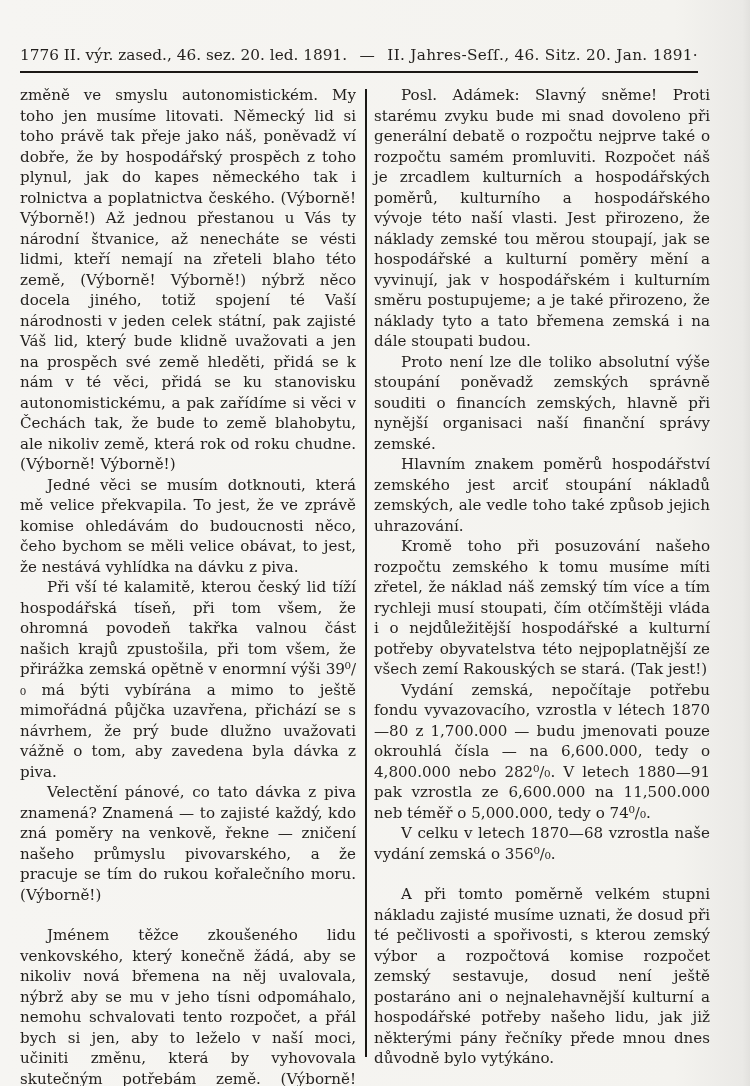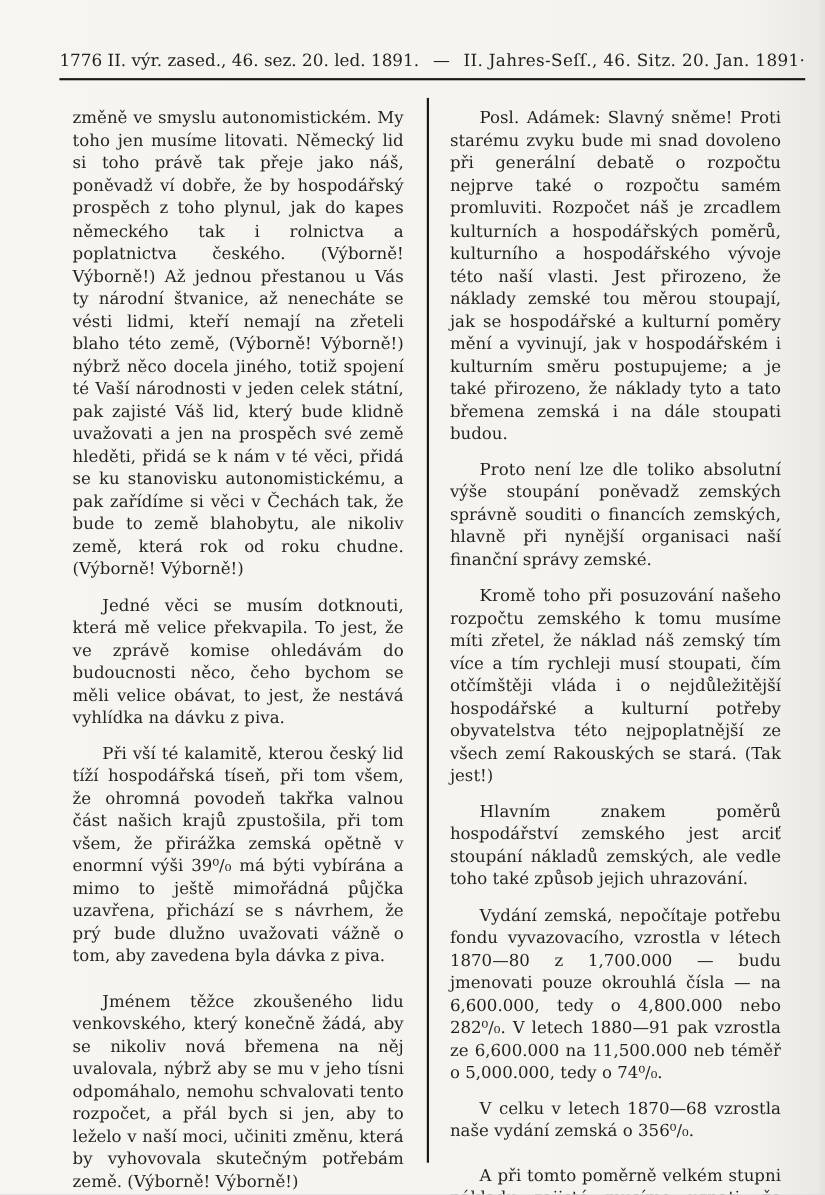--- a/index.html
+++ b/index.html
@@ -1,31 +1,31 @@
 <!DOCTYPE html>
 <html><head>
 <meta charset="utf-8">
 <style>
   html,body{margin:0;padding:0;background:#dedddb;}
   .page{
     width:750px;height:1086px;box-sizing:border-box;position:relative;
     background:linear-gradient(90deg,#f6f5f2 0%,#f4f3ef 90%,#eae9e6 99%,#e2e1de 100%);
-    padding:46px 28px 0 54px;
+    padding:46px 28px 0 20px;
     font-family:"DejaVu Serif", serif;
     color:#221f1c;overflow:hidden;
   }
   .header-line{
     display:flex;justify-content:space-between;align-items:baseline;
     width:678px;font-size:15.3px;white-space:nowrap;
   }
   .header-german{font-weight:normal;letter-spacing:0.3px;}
   .header-rule{width:678px;height:2px;background:#1b1815;margin-top:7px;}
   .columns{display:flex;margin-top:12px;}
   .col{width:336px;font-size:15.1px;line-height:20.5px;text-align:justify;}
-  .col p{margin:12px;}
+  .col p{margin:0;}
   .col p.indent{text-indent:27px;}
   .col p.gap{margin-top:20px;}
   .divider{width:2px;background:#1b1815;margin:4px 7px 0 9px;height:968px;flex:none;}
   strong{font-weight:normal;}
 </style>
 </head>
 <body>
 
 <div class="page">
 
@@ -35,31 +35,32 @@
     <span class="header-german">II. Jahres-Seſſ., 46. Sitz. 20. Jan. 1891·</span>
   </div>
   <div class="header-rule"></div>
 
   <div class="columns">
 
     <div class="col">
       <p>změně ve smyslu autonomistickém. My toho jen musíme litovati. Německý lid si toho právě tak přeje jako náš, poněvadž ví dobře, že by hospodářský prospěch z toho plynul, jak do kapes německého tak i rolnictva a poplatnictva českého. (Výborně! Výborně!) Až jednou přestanou u Vás ty národní štvanice, až nenecháte se vésti lidmi, kteří nemají na zřeteli blaho této země, (Výborně! Výborně!) nýbrž něco docela jiného, totiž spojení té Vaší národnosti v jeden celek státní, pak zajisté Váš lid, který bude klidně uvažovati a jen na prospěch své země hleděti, přidá se k nám v té věci, přidá se ku stanovisku autonomistickému, a pak zařídíme si věci v Čechách tak, že bude to země blahobytu, ale nikoliv země, která rok od roku chudne. (Výborně! Výborně!)</p>
       <p class="indent">Jedné věci se musím dotknouti, která mě velice překvapila. To jest, že ve zprávě komise ohledávám do budoucnosti něco, čeho bychom se měli velice obávat, to jest, že nestává vyhlídka na dávku z piva.</p>
       <p class="indent">Při vší té kalamitě, kterou český lid tíží hospodářská tíseň, při tom všem, že ohromná povodeň takřka valnou část našich krajů zpustošila, při tom všem, že přirážka zemská opětně v enormní výši 39⁰/₀ má býti vybírána a mimo to ještě mimořádná půjčka uzavřena, přichází se s návrhem, že prý bude dlužno uvažovati vážně o tom, aby zavedena byla dávka z piva.</p>
+      <p class="indent">Velectění pánové, co tato dávka z piva znamená? Znamená — to zajisté každý, kdo zná poměry na venkově, řekne — zničení našeho průmyslu pivovarského, a že pracuje se tím do rukou kořalečního moru. (Výborně!)</p>
       <p class="indent gap">Jménem těžce zkoušeného lidu venkovského, který konečně žádá, aby se nikoliv nová břemena na něj uvalovala, nýbrž aby se mu v jeho tísni odpomáhalo, nemohu schvalovati tento rozpočet, a přál bych si jen, aby to leželo v naší moci, učiniti změnu, která by vyhovovala skutečným potřebám země. (Výborně! Výborně!)</p>
 
     </div>
 
     <div class="divider"></div>
 
     <div class="col">
       <p class="indent"><span>Posl. </span><strong>Adámek</strong><span>: Slavný sněme! Proti starému zvyku bude mi snad dovoleno při generální debatě o rozpočtu nejprve také o rozpočtu samém promluviti. Rozpočet náš je zrcadlem kulturních a hospodářských poměrů, kulturního a hospodářského vývoje této naší vlasti. Jest přirozeno, že náklady zemské tou měrou stoupají, jak se hospodářské a kulturní poměry mění a vyvinují, jak v hospodářském i kulturním směru postupujeme; a je také přirozeno, že náklady tyto a tato břemena zemská i na dále stoupati budou.</span></p>
       <p class="indent">Proto není lze dle toliko absolutní výše stoupání poněvadž zemských správně souditi o financích zemských, hlavně při nynější organisaci naší finanční správy zemské.</p>
+      <p class="indent">Hlavním znakem poměrů hospodářství zemského jest arciť stoupání nákladů zemských, ale vedle toho také způsob jejich uhrazování.</p>
       <p class="indent">Kromě toho při posuzování našeho rozpočtu zemského k tomu musíme míti zřetel, že náklad náš zemský tím více a tím rychleji musí stoupati, čím otčímštěji vláda i o nejdůležitější hospodářské a kulturní potřeby obyvatelstva této nejpoplatnější ze všech zemí Rakouských se stará. (Tak jest!)</p>
-      <p class="indent">Hlavním znakem poměrů hospodářství zemského jest arciť stoupání nákladů zemských, ale vedle toho také způsob jejich uhrazování.</p>
       <p class="indent">Vydání zemská, nepočítaje potřebu fondu vyvazovacího, vzrostla v létech 1870—80 z 1,700.000 — budu jmenovati pouze okrouhlá čísla — na 6,600.000, tedy o 4,800.000 nebo 282⁰/₀. V letech 1880—91 pak vzrostla ze 6,600.000 na 11,500.000 neb téměř o 5,000.000, tedy o 74⁰/₀.</p>
       <p class="indent">V celku v letech 1870—68 vzrostla naše vydání zemská o 356⁰/₀.</p>
       <p class="indent gap">A při tomto poměrně velkém stupni nákladu zajisté musíme uznati, že dosud při té pečlivosti a spořivosti, s kterou zemský výbor a rozpočtová komise rozpočet zemský sestavuje, dosud není ještě postaráno ani o nejnalehavnější kulturní a hospodářské potřeby našeho lidu, jak již některými pány řečníky přede mnou dnes důvodně bylo vytýkáno.</p>
 
     </div>
 
   </div>
 </div>
 
 </body></html>

